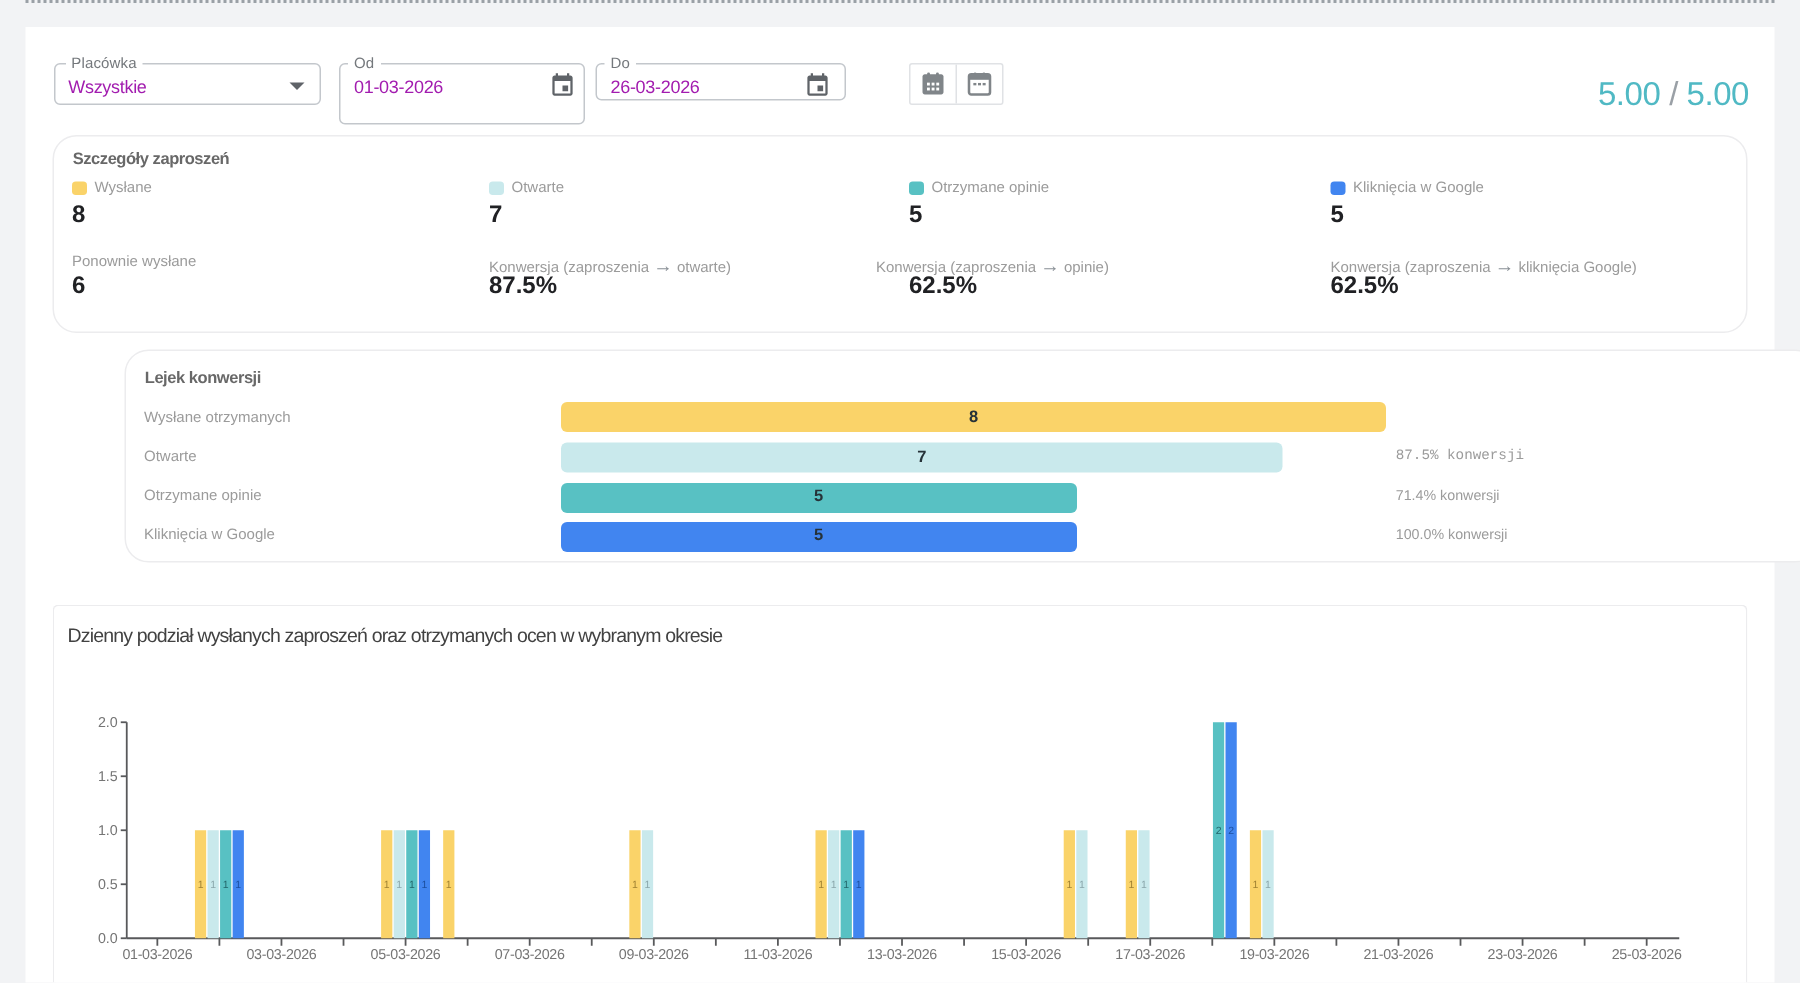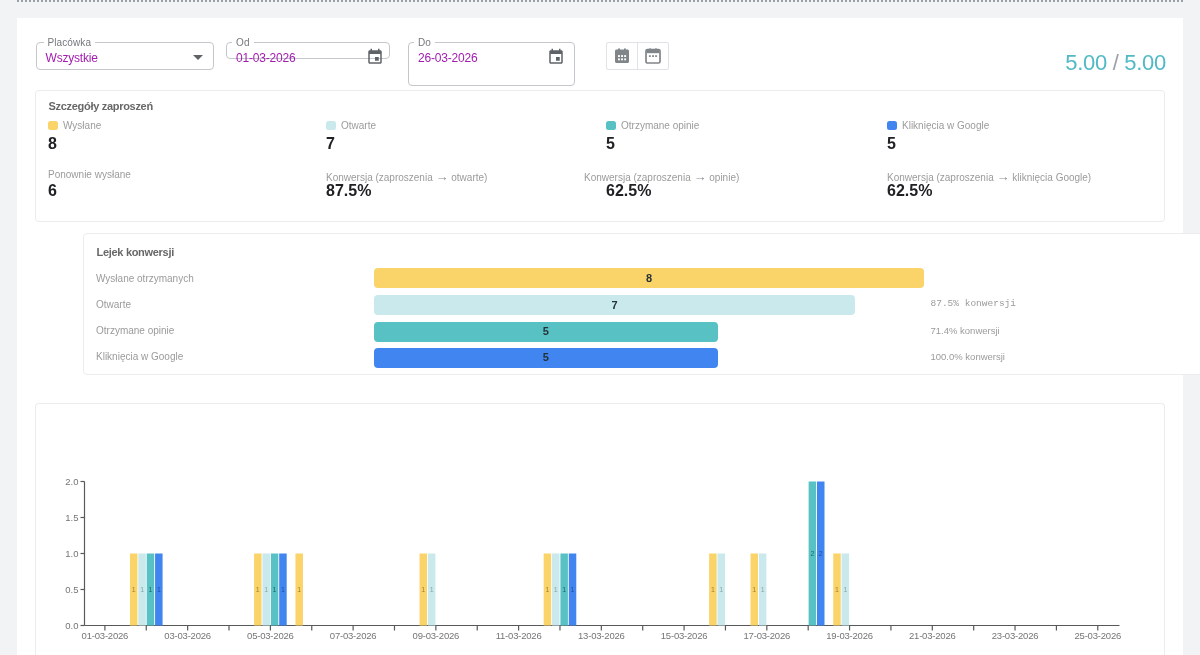--- a/index.html
+++ b/index.html
@@ -1,47 +1,47 @@
 <!DOCTYPE html>
 <html><head><meta charset="utf-8">
 <style>
 * { margin:0; padding:0; box-sizing:border-box; }
 html,body { width:1200px; height:655px; overflow:hidden; background:#f2f3f5;
   font-family:"Liberation Sans", sans-serif; }
 .abs { position:absolute; }
 .panel { position:absolute; left:17px; top:18px; width:1166px; height:637px; background:#fff; }
 .topdash { position:absolute; left:17px; top:0; width:1166px; height:0; border-top:2px dotted #9aa0a6; }
-.card { position:absolute; left:35px; width:1130px; background:#fff; border:1px solid #ececee; border-radius:4px; }
+.card { position:absolute; left:35px; width:1130px; background:#fff; border:1px solid #ececee; border-radius:16px; }
 .field { position:absolute; border:1px solid #c3c7cc; border-radius:4px; background:#fff; }
 .flabel { position:absolute; top:-6px; font-size:10px; color:#74787c; background:#fff; padding:0 4px; line-height:12px; letter-spacing:0.1px; }
 .fval { position:absolute; left:9px; top:7.5px; font-size:12px; color:#a21caf; letter-spacing:-0.2px; }
 .lbl { position:absolute; font-size:10px; color:#9b9b9b; letter-spacing:0; white-space:nowrap; }
 .val { position:absolute; font-size:16px; font-weight:700; color:#202124; }
 .ctitle { position:absolute; font-size:11px; font-weight:700; color:#686868; letter-spacing:-0.3px; }
 .fbar { position:absolute; height:20px; border-radius:4px; }
 .fbarlbl { position:absolute; width:100%; text-align:center; top:3.5px; font-size:11px; font-weight:700; color:#263238; }
 .pct { position:absolute; left:846.5px; font-size:9.5px; color:#9b9b9b; }
 </style></head>
 <body>
 <div class="panel"></div>
 <div class="topdash"></div>
 
 <div class="field" style="left:36px; top:42px; width:178px; height:28px;">
   <span class="flabel" style="left:6.5px;">Placówka</span>
   <span class="fval" style="left:8.5px;">Wszystkie</span>
   <span style="position:absolute; right:10px; top:11.5px; width:0; height:0; border-left:5px solid transparent; border-right:5px solid transparent; border-top:5px solid #5f6368;"></span>
 </div>
-<div class="field" style="left:226px; top:42px; width:164px; height:17px;">
+<div class="field" style="left:226px; top:42px; width:164px; height:41px;">
   <span class="flabel" style="left:5px;">Od</span>
   <span class="fval">01-03-2026</span>
   <span style="position:absolute; right:5.5px; top:4.5px;"><svg width="18" height="18" viewBox="0 0 24 24" fill="#5f6368">
         <path d="M17 12h-5v5h5v-5zM16 1v2H8V1H6v2H5c-1.11 0-1.99.9-1.99 2L3 19c0 1.1.89 2 2 2h14c1.1 0 2-.9 2-2V5c0-1.1-.9-2-2-2h-1V1h-2zm3 18H5V8h14v11z"></path>
       </svg></span>
 </div>
-<div class="field" style="left:408px; top:42px; width:167px; height:44px;">
+<div class="field" style="left:397px; top:42px; width:167px; height:25px;">
   <span class="flabel" style="left:5px;">Do</span>
   <span class="fval">26-03-2026</span>
   <span style="position:absolute; right:9.5px; top:4.5px;"><svg width="18" height="18" viewBox="0 0 24 24" fill="#5f6368">
         <path d="M17 12h-5v5h5v-5zM16 1v2H8V1H6v2H5c-1.11 0-1.99.9-1.99 2L3 19c0 1.1.89 2 2 2h14c1.1 0 2-.9 2-2V5c0-1.1-.9-2-2-2h-1V1h-2zm3 18H5V8h14v11z"></path>
       </svg></span>
 </div>
 <div class="abs" style="left:606px; top:42px; width:63px; height:28px; border:1px solid #e0e2e5; border-radius:2px; background:#fff; display:flex;">
   <div style="flex:1; border-right:1px solid #e0e2e5; display:flex; align-items:center; justify-content:center;">
       <svg width="20" height="20" viewBox="0 0 20 20">
         <rect x="6.1" y="2.3" width="1.9" height="3.4" rx="0.9" fill="#808589"></rect>
@@ -116,20 +116,21 @@
     </div>
   <div class="fbar" style="left:290px; top:113.5px; width:343.5px; background:#4185f0;">
       <div class="fbarlbl">5</div>
     </div>
   <span class="pct" style="top:64px;font-family:Liberation Mono, monospace;">87.5% konwersji</span>
   <span class="pct" style="top:90.5px;">71.4% konwersji</span>
   <span class="pct" style="top:117px;">100.0% konwersji</span>
 </div>
 
 <div class="card" style="top:403px; height:252px; border-bottom:none; border-radius:4px 4px 0 0;">
+  <div class="abs" style="left:9px; top:12.1px; font-size:13px; color:#424242; letter-spacing:-0.55px;">Dzienny podział wysłanych zaproszeń oraz otrzymanych ocen w wybranym okresie</div>
   <svg width="1130" height="252" viewBox="0 0 1130 252" xmlns="http://www.w3.org/2000/svg" style="position:absolute;left:0;top:0;">
 <line x1="48.5" y1="77.5" x2="48.5" y2="221.5" stroke="#58595b" stroke-width="1.2"></line>
 <line x1="48.5" y1="221.5" x2="1083.5" y2="221.5" stroke="#58595b" stroke-width="1.2"></line>
 <line x1="44.5" y1="221.5" x2="48.5" y2="221.5" stroke="#58595b" stroke-width="1.2"></line>
 <text x="42.5" y="224.9" font-size="9.5" fill="#757575" text-anchor="end">0.0</text>
 <line x1="44.5" y1="185.5" x2="48.5" y2="185.5" stroke="#58595b" stroke-width="1.2"></line>
 <text x="42.5" y="188.9" font-size="9.5" fill="#757575" text-anchor="end">0.5</text>
 <line x1="44.5" y1="149.5" x2="48.5" y2="149.5" stroke="#58595b" stroke-width="1.2"></line>
 <text x="42.5" y="152.9" font-size="9.5" fill="#757575" text-anchor="end">1.0</text>
 <line x1="44.5" y1="113.5" x2="48.5" y2="113.5" stroke="#58595b" stroke-width="1.2"></line>

